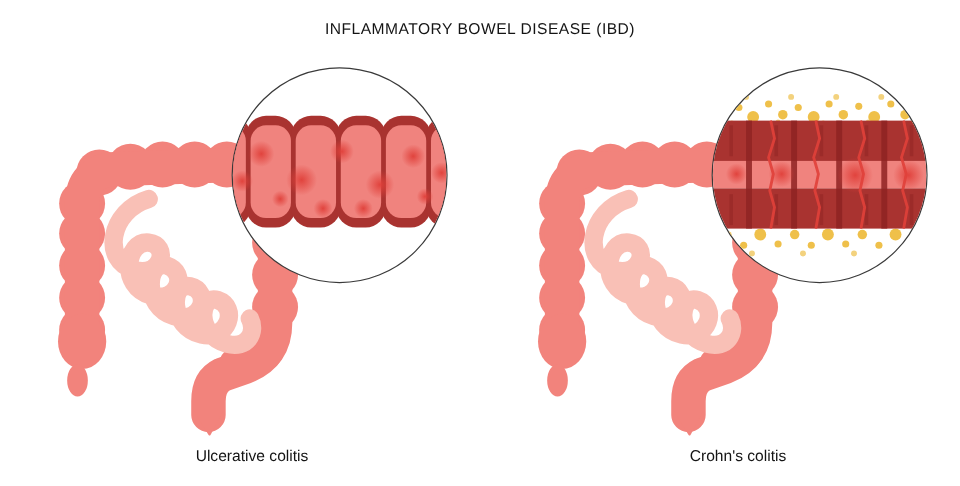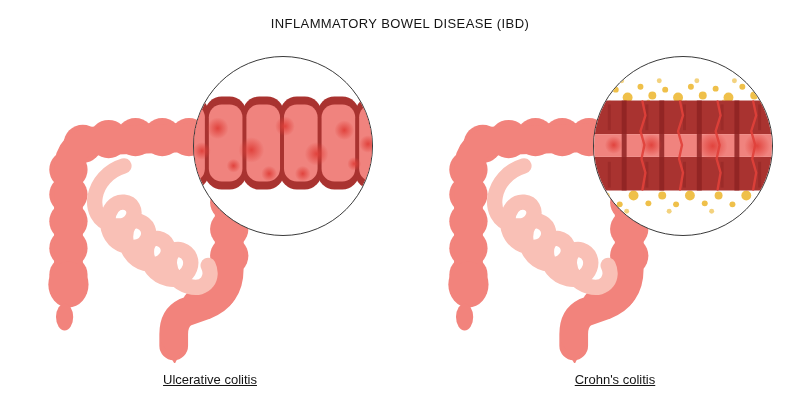--- a/index.html
+++ b/index.html
@@ -21,21 +21,21 @@
   .zoom-circle {
     position:absolute; width:180px; height:180px;
     border-radius:50%; border:1.6px solid var(--circle-outline,#3a3a3a);
     background:#ffffff; overflow:hidden; box-sizing:border-box;
   }
   .panel-left  .zoom-circle { left:193px; top:56px; }
   .panel-right .zoom-circle { left:593px; top:56px; }
   .zoom-circle svg { width:100%; height:100%; display:block; }
   .panel-label {
     position:absolute; top:372px; text-align:center;
-    font-size:13px; color:var(--text,#141414);text-decoration:underline;
+    font-size:13px; color:var(--text,#141414);
   }
   .panel-left  .panel-label { left:80px;  width:260px; }
   .panel-right .panel-label { left:490px; width:250px; }
 
   
   .f-colon { fill:var(--colon,#f2837c); }
   .st-colon { stroke:var(--colon,#f2837c); fill:none; stroke-width:30; stroke-linecap:round; stroke-linejoin:round; }
   .st-si { stroke:var(--small-intestine,#f9c0b6); fill:none; stroke-width:16; stroke-linecap:round; stroke-linejoin:round; }
   .f-wall { fill:var(--bowel-wall,#a93330); }
   .f-wall-dark { fill:var(--bowel-wall-dark,#8f2423); }

